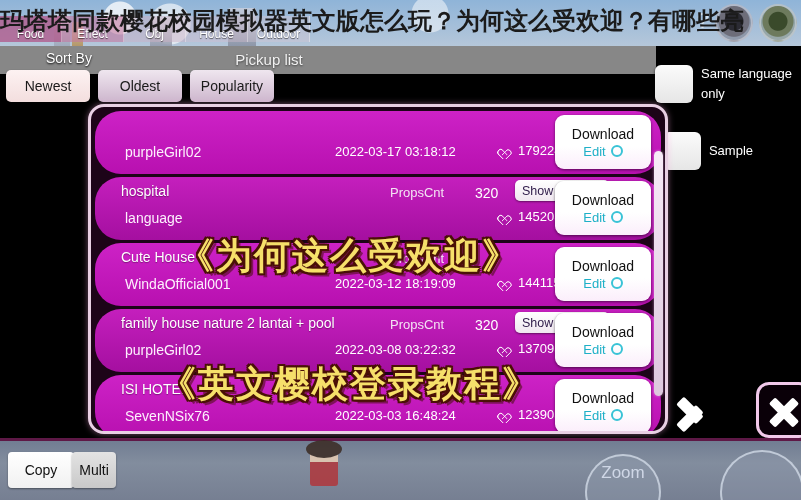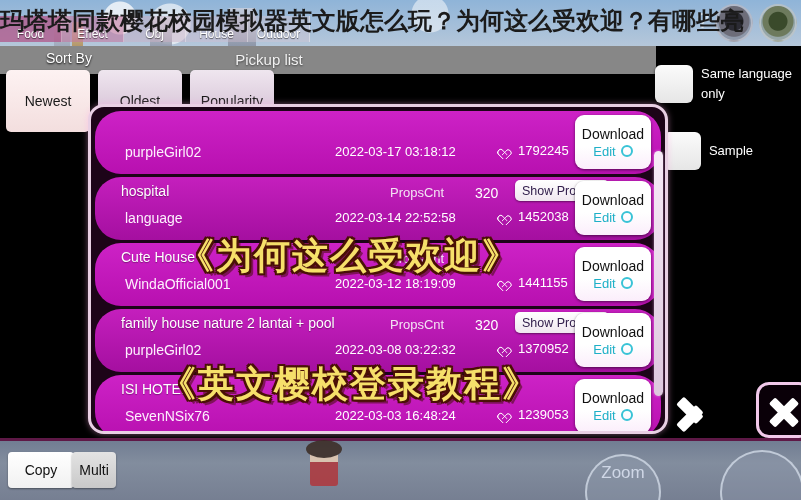--- a/index.html
+++ b/index.html
@@ -46,21 +46,21 @@
   .qmark{position:absolute;right:92px;top:8px;font-size:22px;color:rgba(255,255,255,.55);}
 
   
   .panel{position:absolute;left:0;top:46px;width:801px;height:392px;background:#000;}
   .panel-head{position:absolute;left:0;top:0;width:656px;height:28px;background:rgba(150,150,150,.9);}
   .panel-title{position:absolute;left:0;top:0;width:538px;height:28px;line-height:28px;text-align:center;
     color:#f2f2f2;font-size:15px;text-shadow:0 1px 2px rgba(0,0,0,.5);}
 
   .sortby{position:absolute;left:46px;top:4px;color:#fff;font-size:14px;text-shadow:0 1px 2px #000;}
   .sortbtns{position:absolute;left:6px;top:24px;display:flex;gap:8px;}
-  .sbtn{height:32px;min-width:64px;padding:15px 10px;display:flex;align-items:center;justify-content:center;
+  .sbtn{height:32px;min-width:64px;padding:0 10px;display:flex;align-items:center;justify-content:center;
     border-radius:5px;font-size:14px;color:#1a1a1a;box-shadow:0 1px 2px rgba(0,0,0,.6);}
   .sbtn.sel{background:linear-gradient(180deg,#fdf2f2,#f3dede);}
   .sbtn.unsel{background:linear-gradient(180deg,#efe6ef,#cdb6cd);}
 
   
   .opt{position:absolute;display:flex;align-items:center;}
   .optbox{width:38px;height:38px;border-radius:6px;background:linear-gradient(180deg,#fbfbfb,#e6e6e6);
     box-shadow:0 1px 3px rgba(0,0,0,.7);}
   .optlabel{margin-left:8px;color:#fff;font-size:13px;line-height:20px;text-shadow:0 1px 2px #000;}
   .opt1{right:6px;top:18px;}
@@ -81,21 +81,21 @@
   .r-date{position:absolute;left:240px;top:33px;color:#fff;font-size:13px;white-space:nowrap;}
   .r-like{position:absolute;left:406px;top:32px;color:#fff;font-size:13px;display:flex;align-items:center;gap:4px;}
   .heart{display:inline-block;width:13px;height:12px;position:relative;}
   .heart:before,.heart:after{content:"";position:absolute;top:0;width:6.5px;height:10px;border-radius:6.5px 6.5px 0 0;
     border:1.4px solid #fff;border-bottom:none;box-sizing:border-box;}
   .heart:before{left:0;transform:rotate(-45deg);transform-origin:100% 100%;}
   .heart:after{left:0;transform:rotate(45deg);transform-origin:0 100%;}
   .showprops{position:absolute;left:420px;top:3px;height:21px;padding:0 7px;display:flex;align-items:center;
     border-radius:5px;background:linear-gradient(180deg,#fff,#f0e7f0);color:#33204d;font-size:12.5px;
     box-shadow:0 1px 2px rgba(0,0,0,.45);}
-  .dlbtn{position:absolute;right:10px;top:4px;width:76px;height:54px;border-radius:9px;
+  .dlbtn{position:absolute;right:10px;top:4px;width:96px;height:54px;border-radius:9px;
     background:linear-gradient(180deg,#fff 0 58%,#fbeefb 100%);box-shadow:0 1px 3px rgba(0,0,0,.55);
     display:flex;flex-direction:column;align-items:center;justify-content:center;gap:2px;}
   .dl-t{color:#111;font-size:14px;}
   .dl-e{color:#1eb0c7;font-size:13px;display:flex;align-items:center;gap:5px;}
   .dl-o{width:12px;height:12px;border-radius:50%;border:2px solid #39c3d6;box-sizing:border-box;}
   .scrollbar{position:absolute;right:2px;top:44px;width:9px;height:245px;border-radius:5px;
     background:linear-gradient(180deg,#f7eaf7,#ddc7dd);box-shadow:0 0 3px rgba(255,200,255,.6);}
 
   
   .chev{position:absolute;left:676px;top:341px;width:34px;height:46px;}
@@ -198,21 +198,20 @@
           </div>
         </div>
       </div>
 
       <div class="row alt">
         <div class="r-name">hospital</div>
         <div class="r-author">language</div>
         <div class="r-propslbl">PropsCnt</div>
         <div class="r-propsval">320</div>
         <div class="showprops">Show PropsID</div>
-        <div class="r-date">2022-03-14 22:52:58</div>
         <div class="r-like">
           <span class="heart"></span>
           <span>1452038</span>
         </div>
         <div class="dlbtn">
           <div class="dl-t">Download</div>
           <div class="dl-e">
             <span>Edit</span>
             <span class="dl-o"></span>
           </div>

